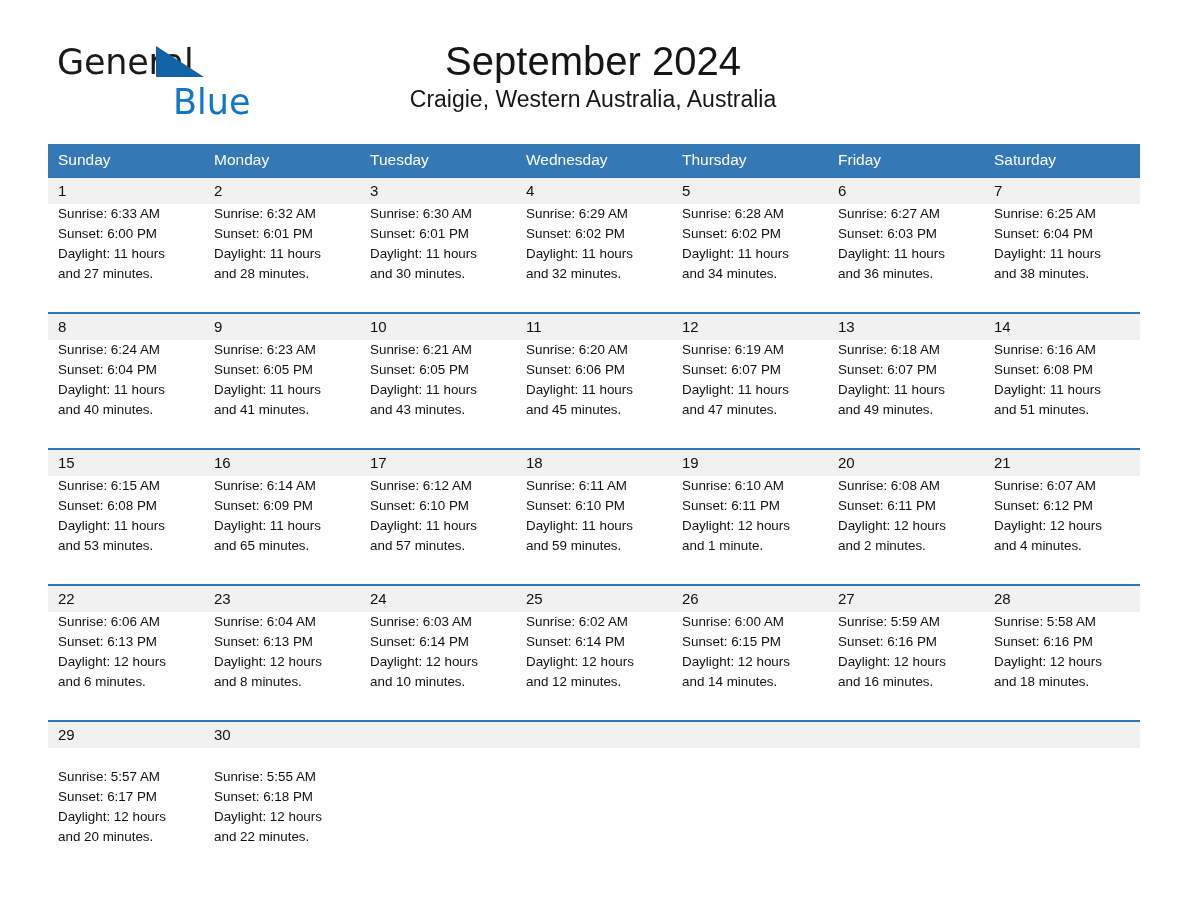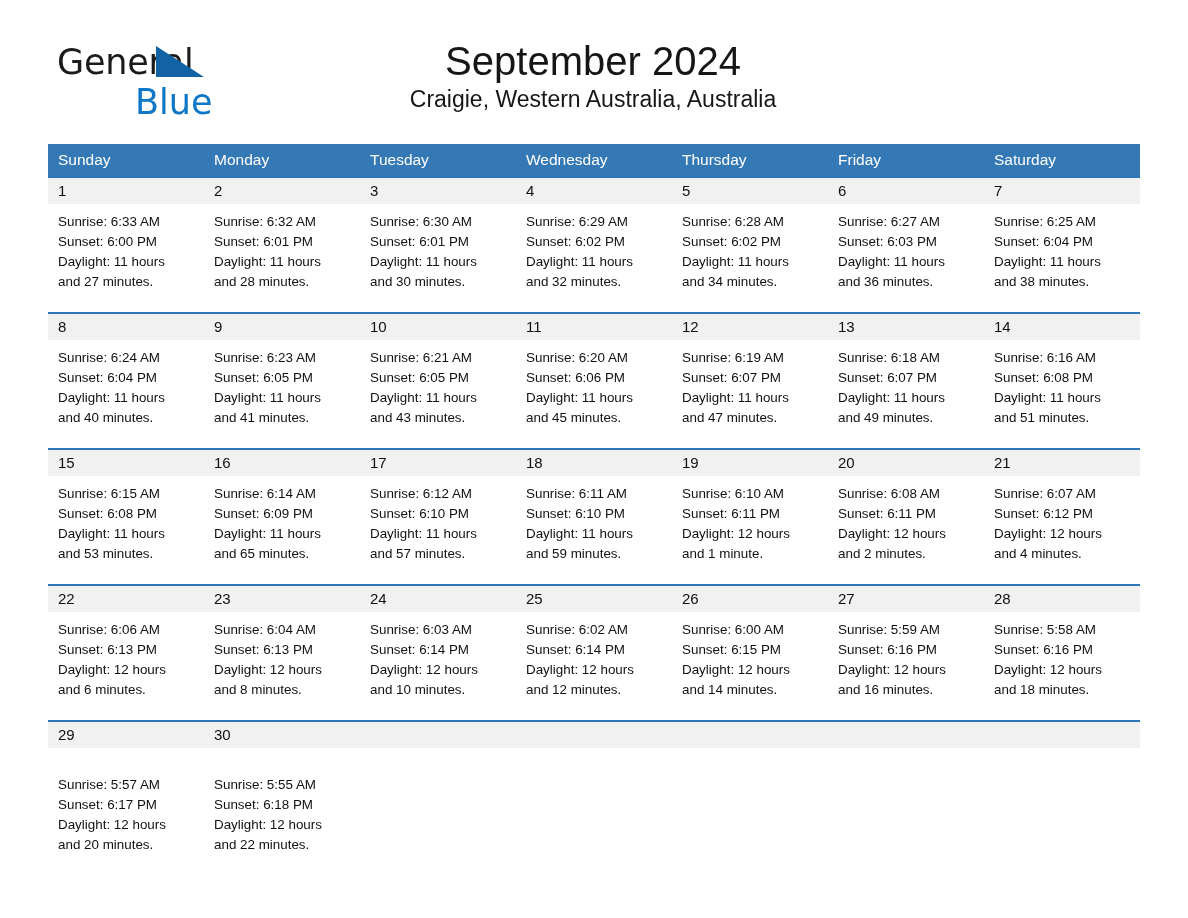--- a/index.html
+++ b/index.html
@@ -54,21 +54,21 @@
     left: 99px;
     top: 1px;
     width: 0;
     height: 0;
     border-left: 48px solid #1263a6;
     border-top: 31px solid transparent;
   }
   .logo-row2 {
     display: block;
     margin-top: 2px;
-    margin-left: 78px;
+    margin-left: 116px;
     font-size: 35px;
     color: #0f77c7;
     font-family: "DejaVu Sans", sans-serif;
     font-weight: 400;
   }
   .title-block {
     text-align: center;
     padding-right: 2px;
   }
   .cal-title {
@@ -129,21 +129,21 @@
     box-sizing: border-box;
     color: #111111;
   }
   .detail-band {
     display: flex;
     background: #ffffff;
     height: 108px;
   }
   .detail {
     flex: 1 1 0;
-    padding: 8px 10px 0 10px;
+    padding: 0 10px 0 10px;
     box-sizing: border-box;
     font-size: 13.4px;
     line-height: 20px;
     color: #111111;
   }
   .detail div {
     white-space: nowrap;
   }
   .week-row.short .detail-band {
     height: 112px;

